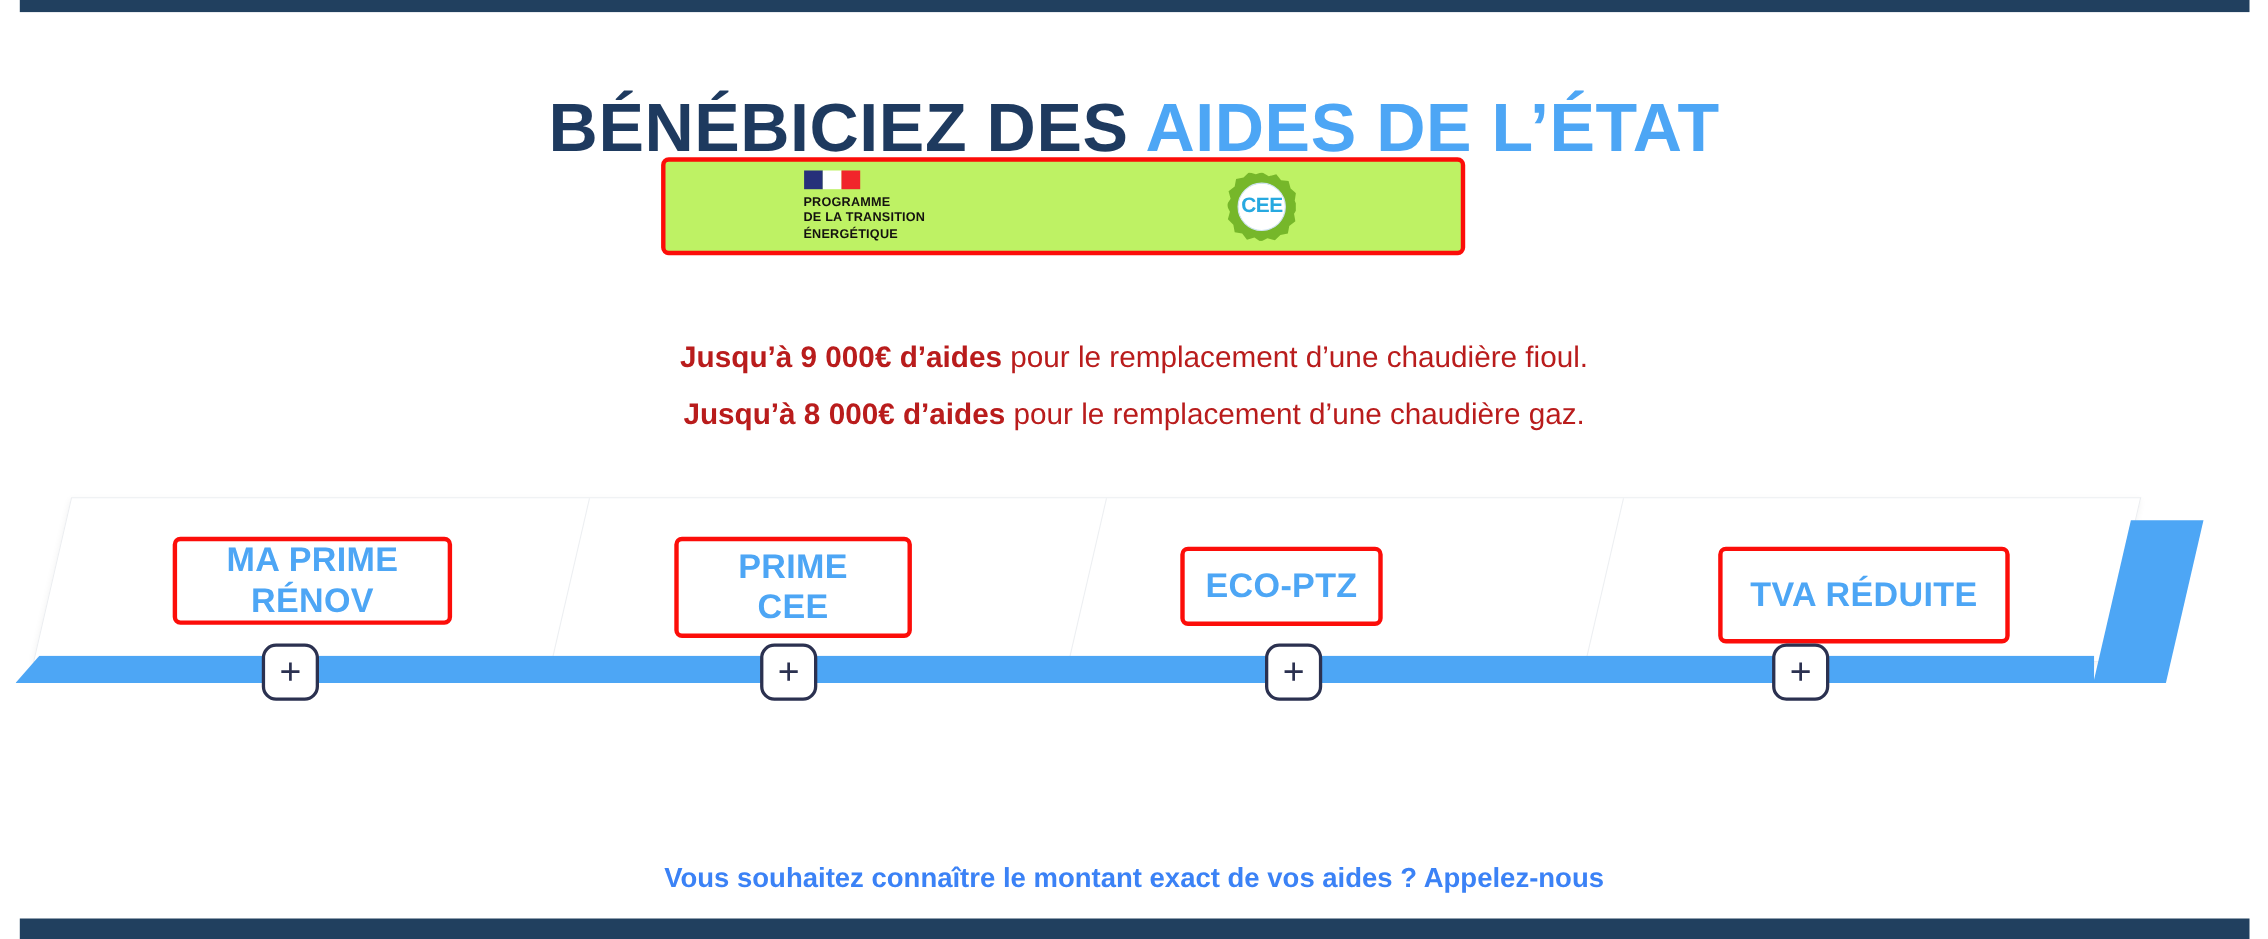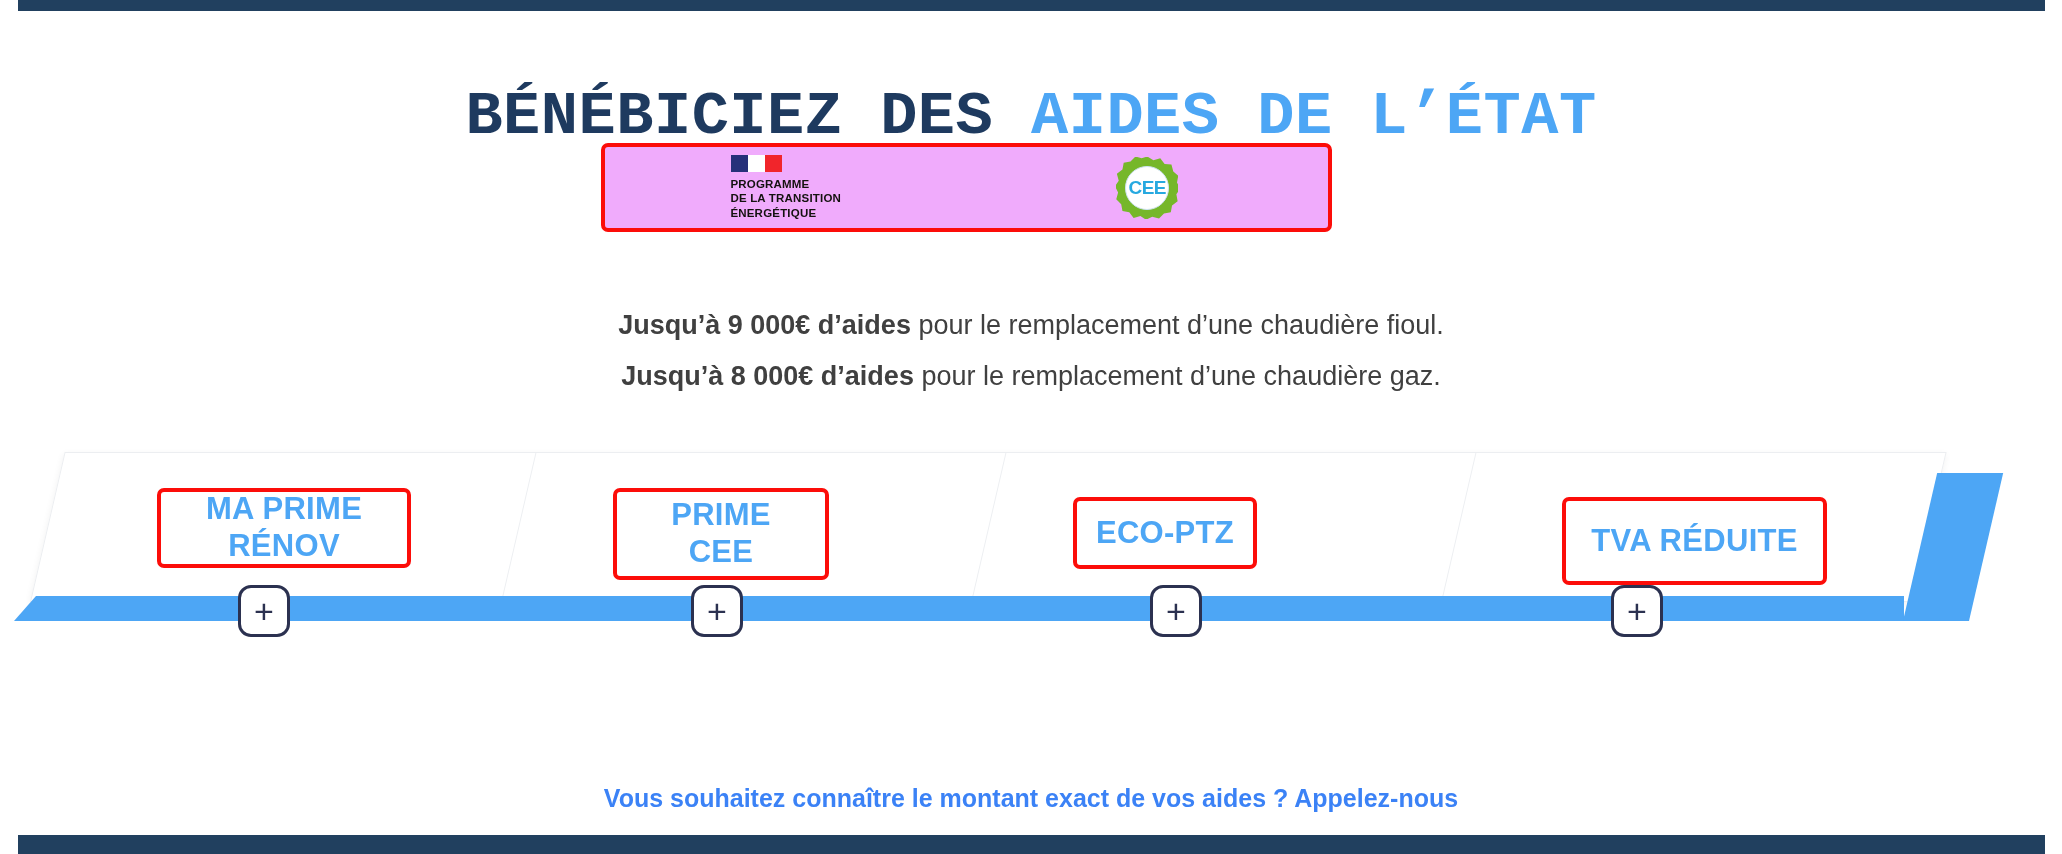--- a/index.html
+++ b/index.html
@@ -33,35 +33,34 @@
     position: absolute;
     top: 44px;
     left: 0;
     width: 100%;
     text-align: center;
     font-size: 62px;
     font-weight: 700;
     letter-spacing: 0.5px;
     line-height: 1;
     white-space: nowrap;
-    font-family: Liberation Mono, monospace;
   }
   .headline .dark  { color: #1e3a5f; }
   .headline .light { color: #4da6f5; }
 
   
   .logo-strip {
     position: absolute;
     top: 143px;
     left: 601px;
     width: 731px;
     height: 89px;
     border: 4px solid #fc0d09;
     border-radius: 7px;
-    background: #f0abfc;
+    background: #bef264;
     box-sizing: border-box;
     display: flex;
     align-items: center;
   }
   .logo-cell {
     flex: 1 1 0;
     height: 100%;
     display: flex;
     align-items: center;
     justify-content: center;
@@ -164,21 +163,21 @@
   }
   .idf-map { width: 54px; height: 52px; display: block; }
 
   
   .aide-line {
     position: absolute;
     left: 0;
     width: 100%;
     text-align: center;
     font-size: 27px;
-    color: #404040;
+    color: #b91c1c;
     white-space: nowrap;
   }
   .aide-line.one { top: 283px; }
   .aide-line.two { top: 341px; margin-top: 20px; }
   .aide-line b { font-weight: 700; }
   .aide-line span.reg { font-weight: 400; }
 
   
   .panel-zone {
     position: absolute;

